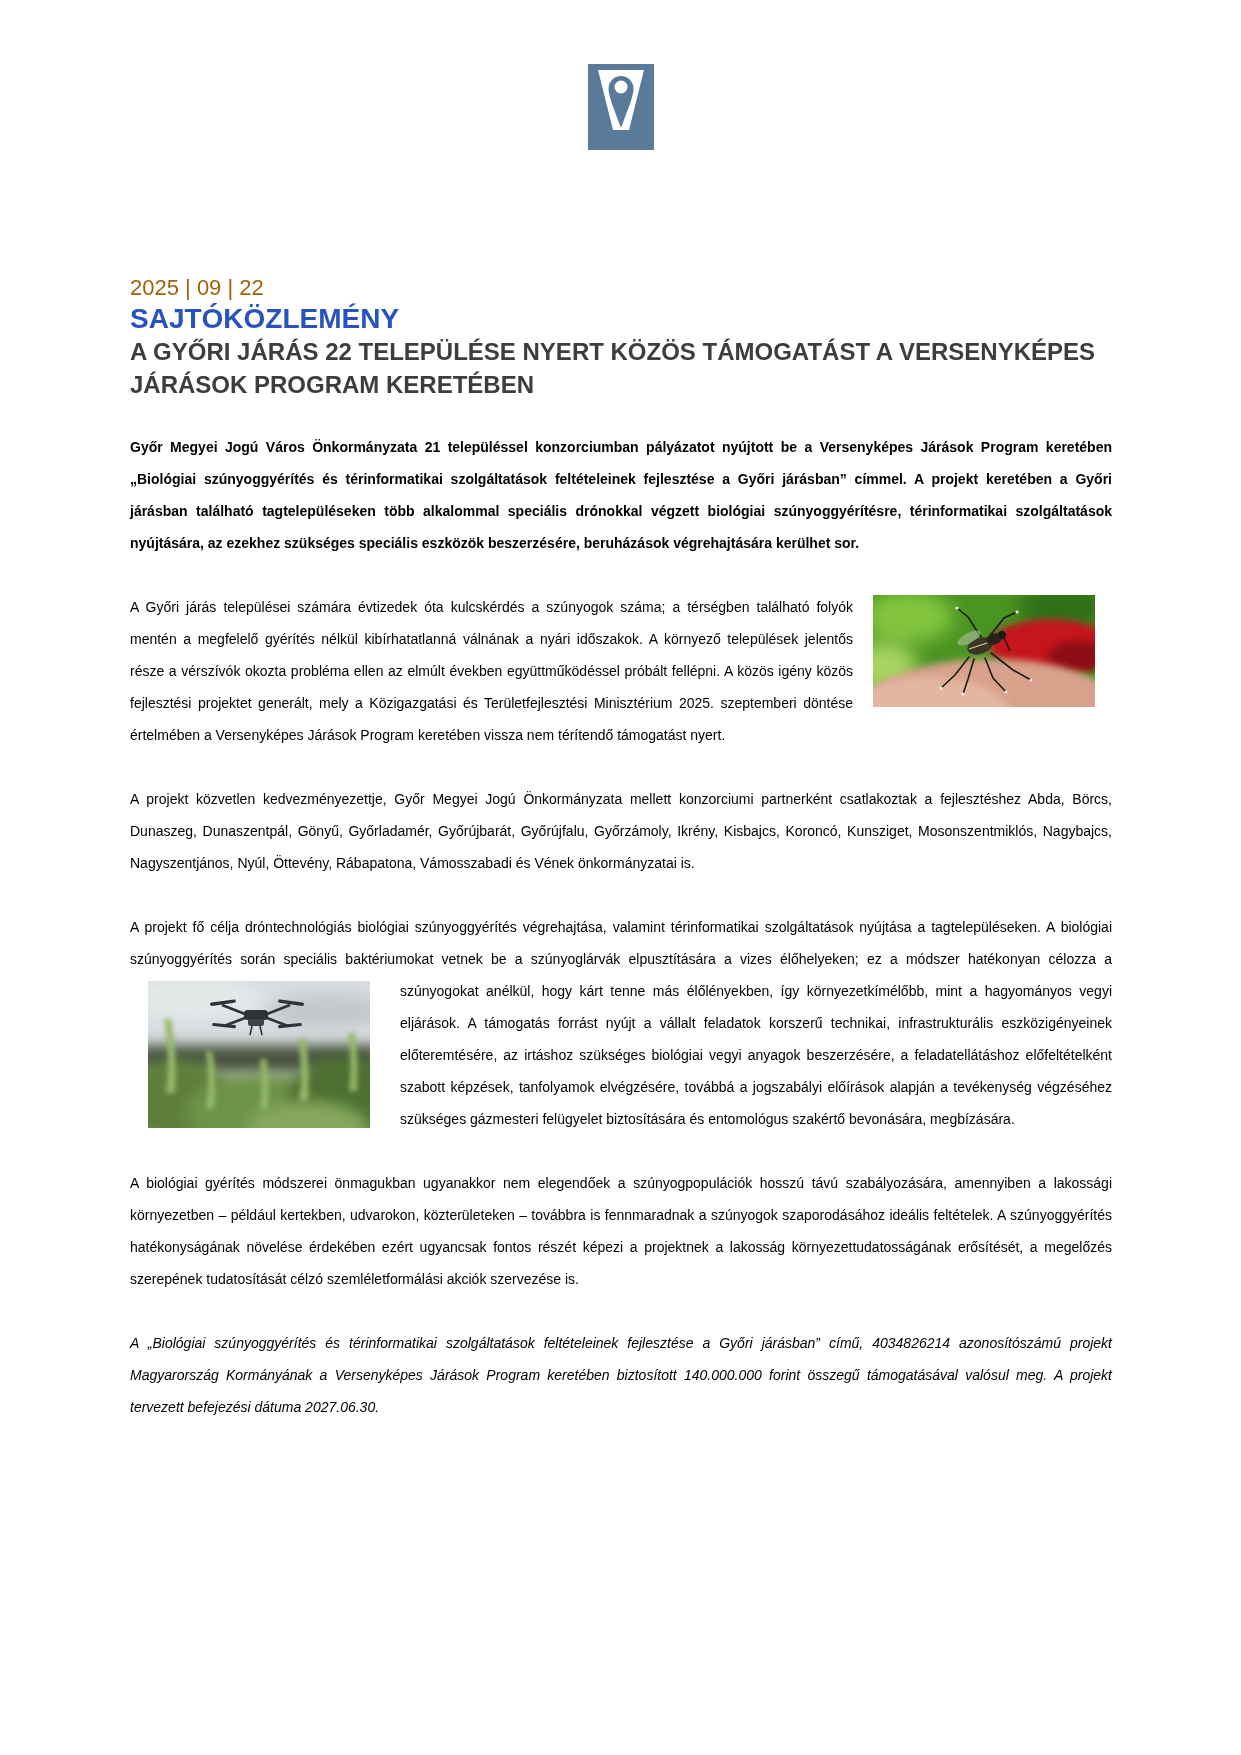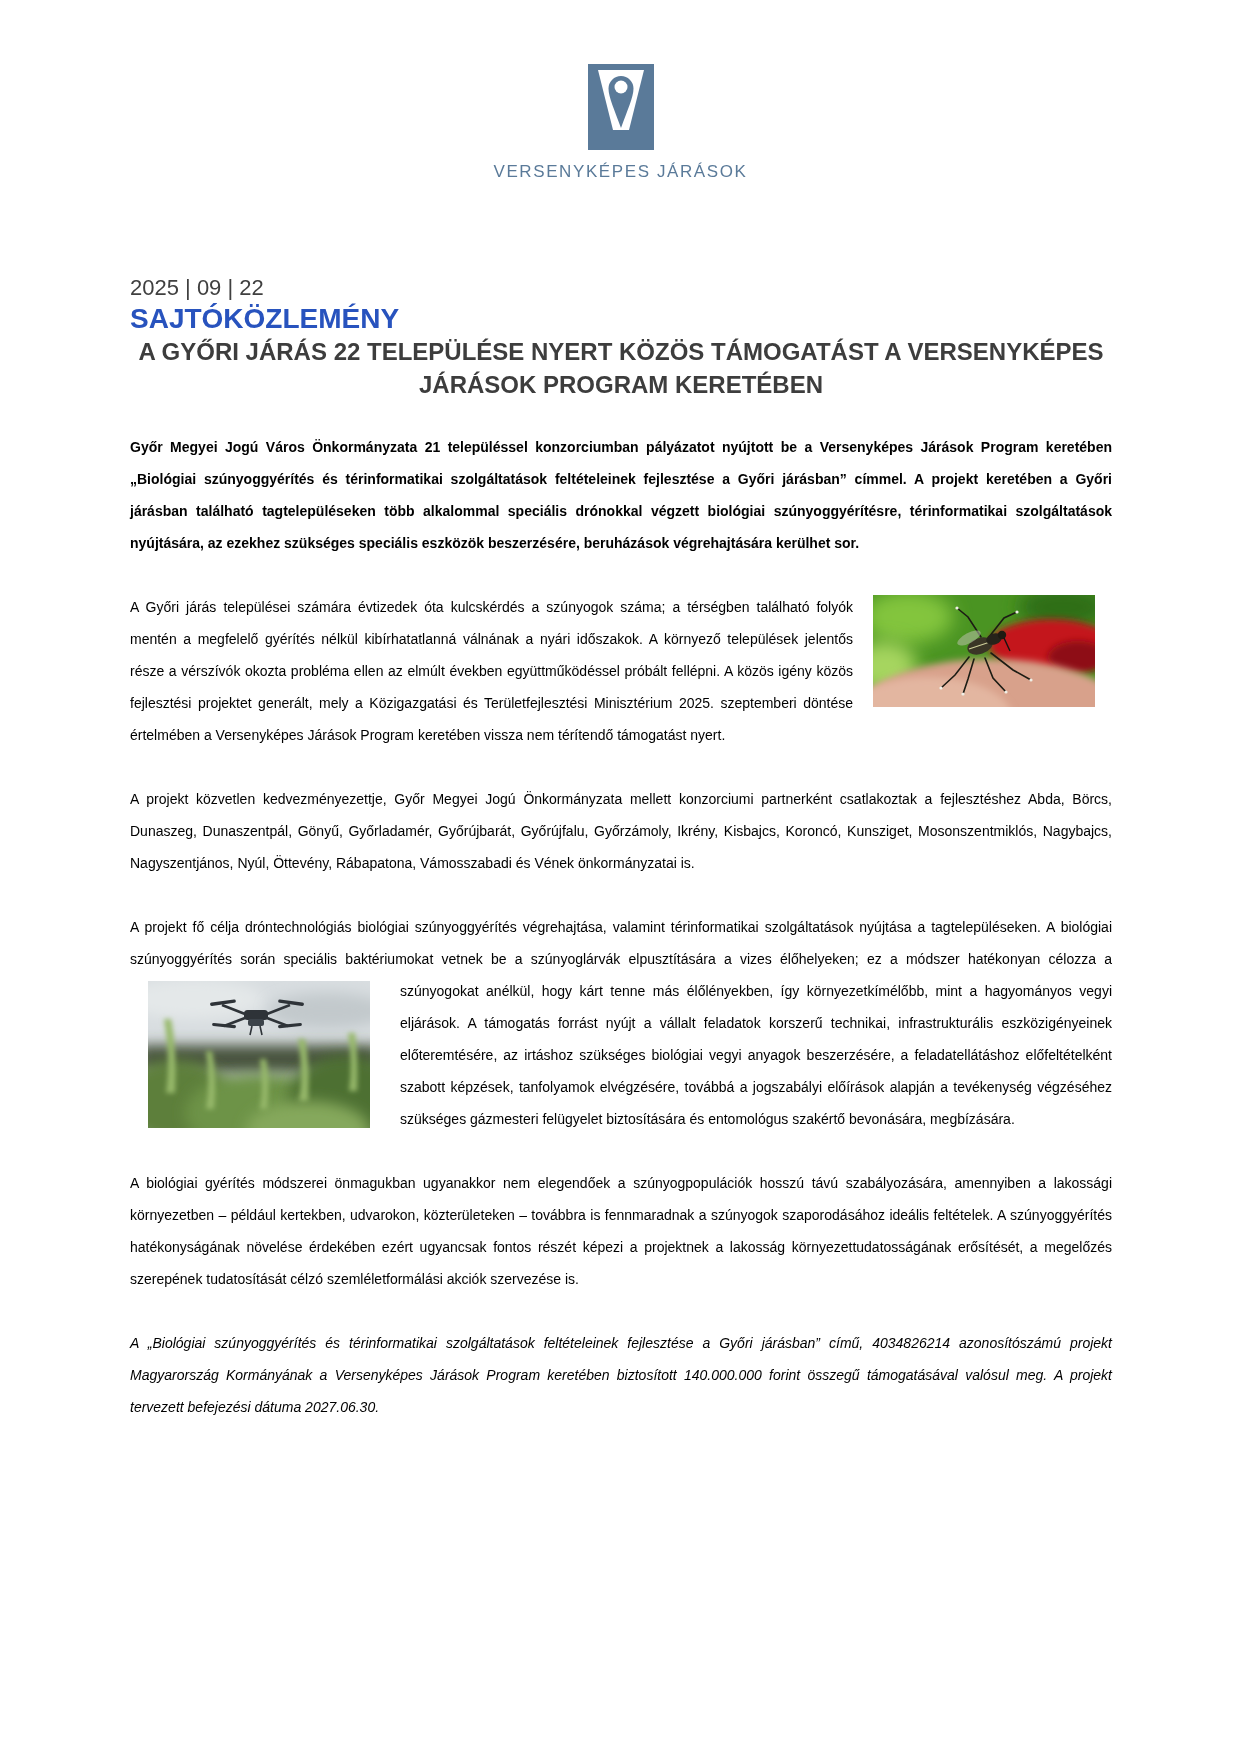--- a/index.html
+++ b/index.html
@@ -4,23 +4,23 @@
 <style>
   html,body{margin:0;padding:0;background:#ffffff;}
   .page{
     width:1241px;height:1755px;background:#ffffff;position:relative;
     font-family:"Liberation Sans", sans-serif;color:#000;overflow:hidden;
   }
   .logo-wrap{position:absolute;top:64px;left:0;width:100%;text-align:center;}
   .logo-pin{display:block;margin:0 auto 10px auto;}
   .logo-text{color:#5a7a99;font-size:17px;line-height:24px;letter-spacing:1.6px;font-weight:400;}
   .content{position:absolute;top:272px;left:130px;width:982px;}
-  .press-date{font-size:22px;line-height:31px;color:#404040;}
+  .press-date{font-size:22px;line-height:31px;color:#a16207;}
   .kicker{font-size:28px;line-height:32px;font-weight:bold;color:#2853be;}
-  .title{font-size:24px;line-height:33px;font-weight:bold;color:#3d3d3d;margin:0 0 30px 0;text-align:center;}
+  .title{font-size:24px;line-height:33px;font-weight:bold;color:#3d3d3d;margin:0 0 30px 0;text-align:left;}
   .para{font-size:14px;line-height:32px;margin:0 0 32px 0;text-align:justify;}
   .para.bold{font-weight:bold;}
   .para.italic{font-style:italic;}
   .photo-float-right{
     float:right;width:222px;height:112px;margin:4px 17px 26px 20px;
     display:block;overflow:hidden;
   }
   .photo-float-left{
     float:left;width:222px;height:147px;margin:6px 30px 14px 18px;
     display:block;overflow:hidden;
@@ -32,21 +32,20 @@
 
 <div class="page">
 
   <div class="logo-wrap">
     <svg class="logo-pin" width="66" height="86" viewBox="0 0 66 86" aria-hidden="true">
       <rect width="66" height="86" fill="#5a7a99"></rect>
       <polygon points="10,6 56,6 41,66 25,66" fill="#ffffff"></polygon>
       <path d="M33,64 C26.5,46 20.5,33 20.5,24.5 A12.5,12.5 0 1,1 45.5,24.5 C45.5,33 39.5,46 33,64 Z" fill="#5a7a99"></path>
       <circle cx="33" cy="23" r="6.5" fill="#ffffff"></circle>
     </svg>
-    <div class="logo-text">VERSENYKÉPES JÁRÁSOK</div>
   </div>
 
   <div class="content">
 
     <div class="press-date">2025 | 09 | 22</div>
     <div class="kicker">SAJTÓKÖZLEMÉNY</div>
     <h1 class="title">A GYŐRI JÁRÁS 22 TELEPÜLÉSE NYERT KÖZÖS TÁMOGATÁST A VERSENYKÉPES JÁRÁSOK PROGRAM KERETÉBEN</h1>
 
     <p class="para bold">Győr Megyei Jogú Város Önkormányzata 21 településsel konzorciumban pályázatot nyújtott be a Versenyképes Járások Program keretében „Biológiai szúnyoggyérítés és térinformatikai szolgáltatások feltételeinek fejlesztése a Győri járásban” címmel. A projekt keretében a Győri járásban található tagtelepüléseken több alkalommal speciális drónokkal végzett biológiai szúnyoggyérítésre, térinformatikai szolgáltatások nyújtására, az ezekhez szükséges speciális eszközök beszerzésére, beruházások végrehajtására kerülhet sor.</p>
 

